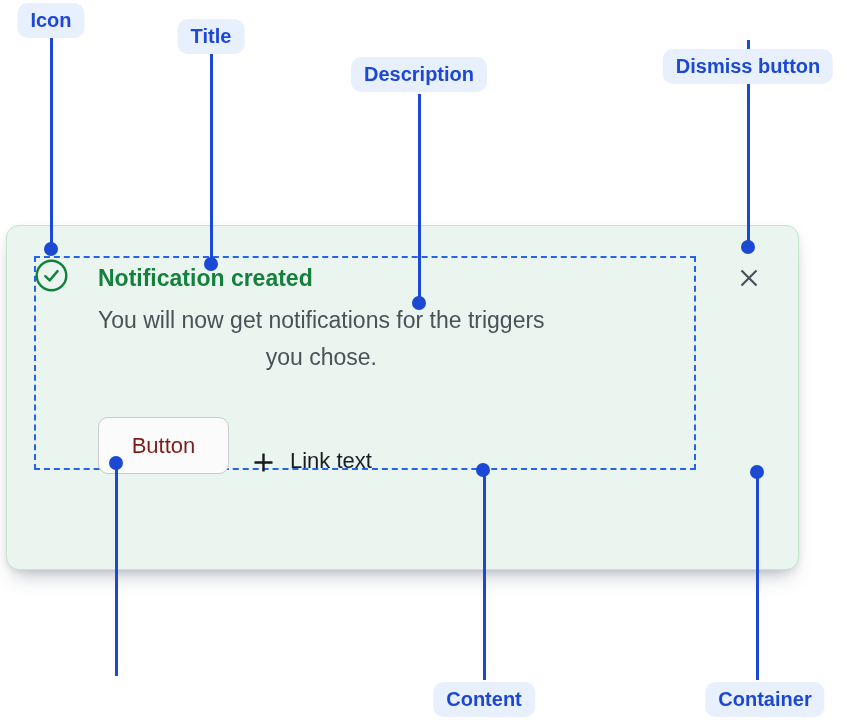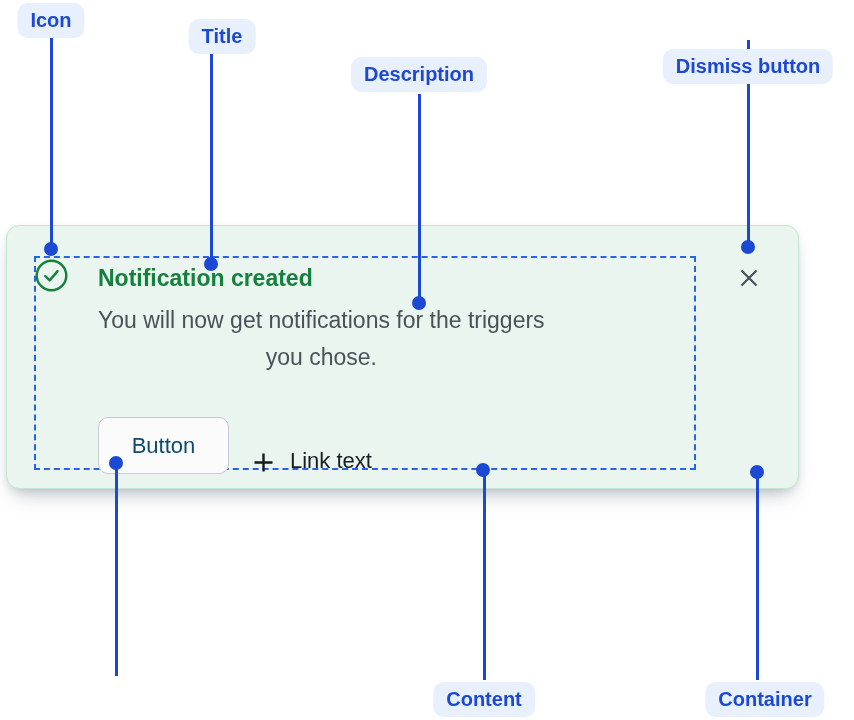--- a/index.html
+++ b/index.html
@@ -12,21 +12,21 @@
     --text-gray:#4A5158;
     --text-dark:#1A1E23;
   }
   *{box-sizing:border-box;margin:0;padding:0;}
   html,body{width:854px;height:720px;background:#ffffff;overflow:hidden;
     font-family:"Liberation Sans", sans-serif;}
   .canvas{position:relative;width:854px;height:720px;background:#ffffff;}
 
   
   .card{
-    position:absolute;left:6px;top:225px;width:793px;height:264px;
+    position:absolute;left:6px;top:225px;width:793px;height:345px;
     background:var(--card-bg);
     border:1.5px solid var(--card-border);
     border-radius:13px;
     box-shadow:0 12px 20px -8px rgba(51,65,85,.35), 0 2px 6px rgba(51,65,85,.10);
   }
   .content-outline{
     position:absolute;left:27px;top:30px;width:662px;height:214px;
     border:2px dashed var(--outline-blue);
     pointer-events:none;
   }
@@ -37,21 +37,21 @@
     color:var(--success-green);white-space:nowrap;
   }
   .card-desc{
     position:absolute;left:91px;top:76px;
     font-size:23px;line-height:37px;color:var(--text-gray);text-align:center;
   }
   .btn{
     position:absolute;left:91px;top:191px;width:131px;height:57px;
     background:#FBFBFB;border:1.5px solid #C7CBD1;border-radius:10px;
     font-family:"Liberation Sans", sans-serif;
-    font-size:22px;color:#0c4a6e;cursor:pointer;
+    font-size:22px;color:#7f1d1d;cursor:pointer;
     display:flex;align-items:center;justify-content:center;
   }
   .link{
     position:absolute;left:245px;top:191px;height:57px;
     display:flex;align-items:flex-end;gap:15px;cursor:pointer;
     font-size:22px;font-weight:500;color:var(--text-dark);white-space:nowrap;
   }
   .dismiss-btn{
     position:absolute;left:723px;top:33px;width:38px;height:38px;
     background:transparent;border:none;cursor:pointer;
@@ -59,21 +59,21 @@
   }
 
   
   .pill{
     position:absolute;transform:translateX(-50%);
     background:var(--pill-bg);color:var(--annotation-blue);
     font-size:20px;font-weight:600;line-height:27px;
     padding:4px 13px;border-radius:10px;white-space:nowrap;
   }
   .pill.icon{left:51px;top:3px;}
-  .pill.title{left:222px;top:19px;}
+  .pill.title{left:211px;top:19px;}
   .pill.description{left:419px;top:57px;}
   .pill.dismiss{left:748px;top:3px;margin-top:46px;}
   .pill.actions{left:116px;top:678px;}
   .pill.content{left:484px;top:682px;}
   .pill.container{left:765px;top:682px;}
 
   .line{position:absolute;width:3px;background:var(--annotation-blue);pointer-events:none;}
   .line.icon{left:49.5px;top:38px;height:211px;}
   .line.title{left:209.5px;top:54px;height:210px;}
   .line.description{left:417.5px;top:94px;height:209px;}

